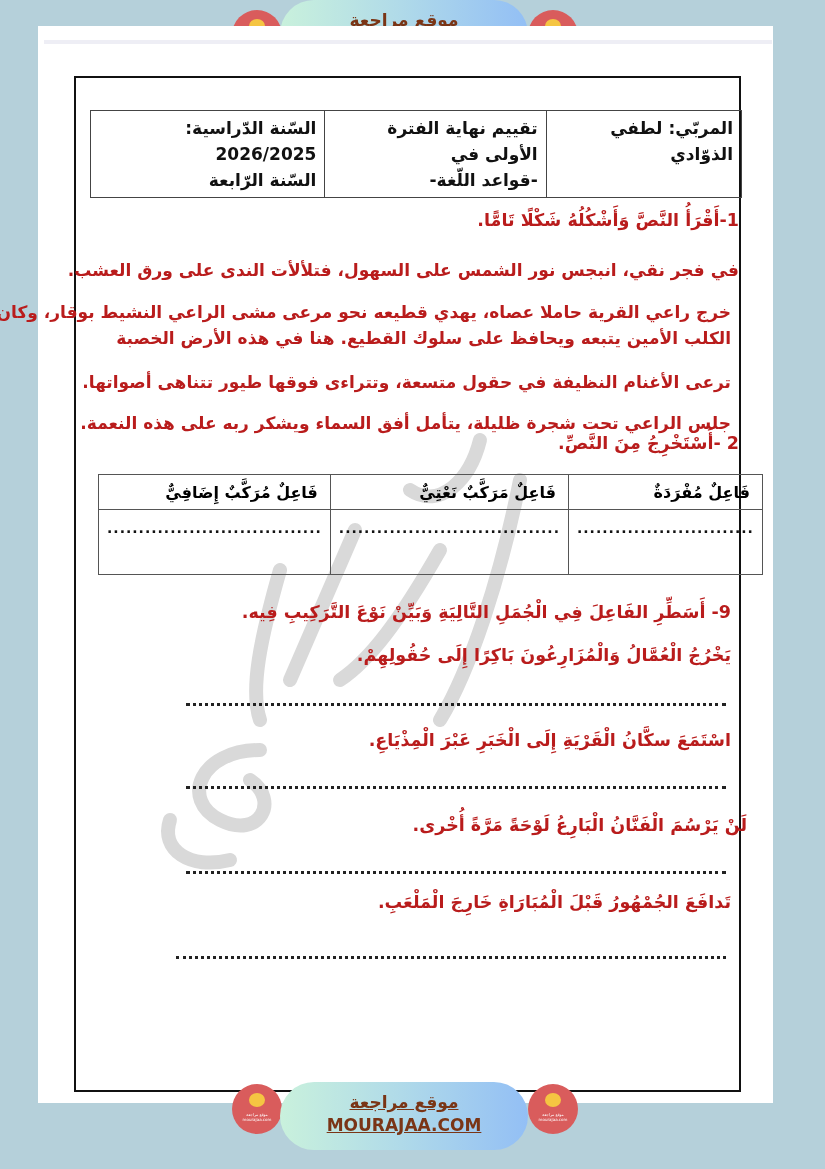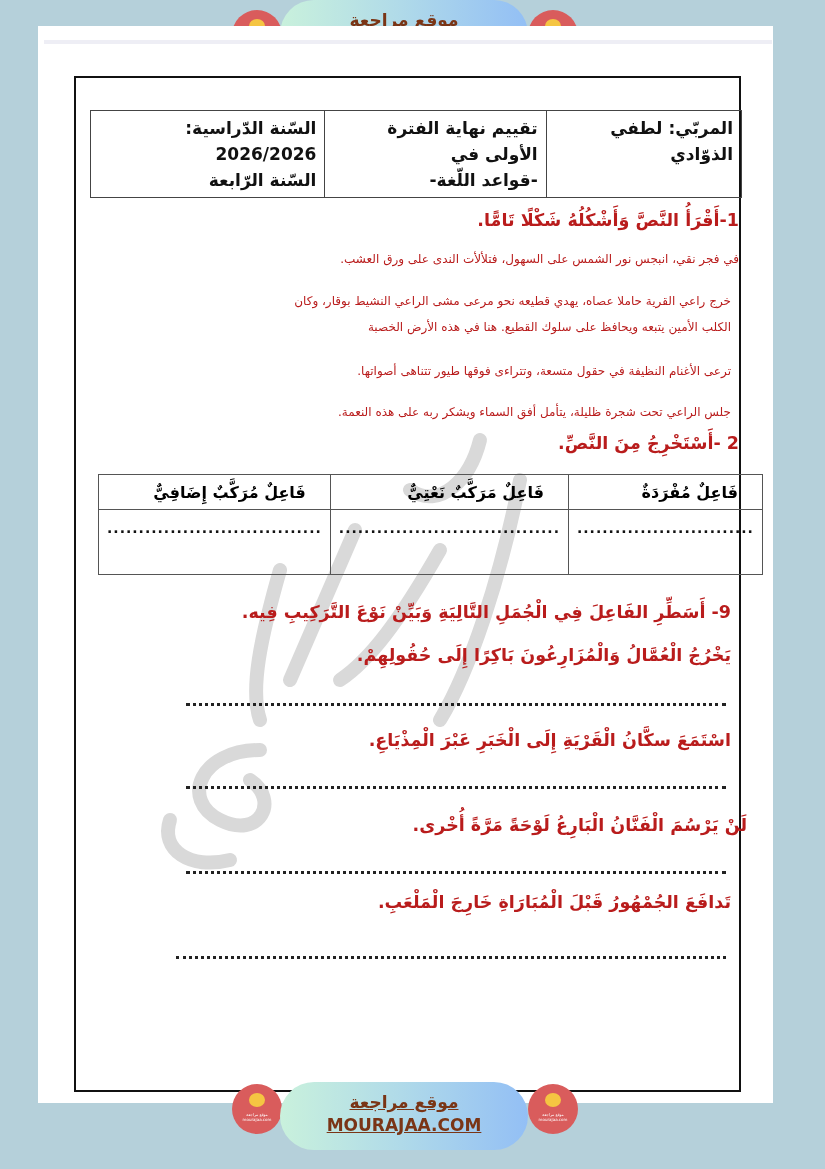--- a/index.html
+++ b/index.html
@@ -4,23 +4,23 @@
 <style>
   html,body{margin:0;padding:0;}
   body{width:825px;height:1169px;background:#b5d0da;position:relative;overflow:hidden;font-family:"DejaVu Sans",sans-serif;}
   .page{position:absolute;left:38px;top:26px;width:735px;height:1077px;background:#ffffff;}
   .page-inner-shadow{position:absolute;left:6px;top:14px;width:728px;height:4px;background:#eeeef5;}
   .frame{position:absolute;left:74px;top:76px;width:667px;height:1016px;border:2px solid #111;box-sizing:border-box;background:#fff;}
   .header-table{position:absolute;left:90px;top:110px;width:652px;height:58px;border-collapse:collapse;direction:rtl;}
   .header-table td{border:1.3px solid #444;font-weight:bold;font-size:17px;color:#111;vertical-align:top;padding:4px 8px;line-height:26px;}
   .text{position:absolute;right:90px;color:#b91c1c;direction:rtl;text-align:right;white-space:nowrap;font-size:16.5px;}
   .q{font-weight:bold;font-size:17.5px;}
-  .passage{font-weight:normal;font-size:12px;}
+  .passage{font-weight:bold;font-size:17px;margin-top:8px;}
   .extract-table{position:absolute;left:98px;top:474px;width:628px;height:98px;border-collapse:collapse;direction:rtl;}
-  .extract-table th{border:1.2px solid #555;font-weight:bold;font-size:16px;text-align:right;padding:2px 24px;height:30px;}
+  .extract-table th{border:1.2px solid #555;font-weight:bold;font-size:16px;text-align:right;padding:2px 12px;height:30px;}
   .extract-table td{border:1.2px solid #555;vertical-align:top;padding:10px 8px 0;text-align:right;height:54px;}
   .dots{letter-spacing:1px;font-weight:bold;font-size:14px;color:#111;overflow:hidden;white-space:nowrap;}
   .answer-line{position:absolute;height:3px;border-bottom:3px dotted #222;}
   .watermark{position:absolute;left:140px;top:420px;width:420px;height:460px;pointer-events:none;}
   .banner{position:absolute;left:280px;width:248px;height:68px;border-radius:34px;background:linear-gradient(90deg,#c9f1dc 0%,#b2dce8 45%,#93bff5 100%);text-align:center;}
   .banner-top{top:0px;}
   .banner-bottom{top:1082px;}
   .banner-ar{display:block;font-weight:bold;font-size:17px;color:#7a3516;text-decoration:underline;margin-top:9px;direction:rtl;line-height:22px;}
   .banner-en{display:block;font-weight:bold;font-size:17px;color:#7a3516;text-decoration:underline;line-height:24px;}
   .logo-circle{position:absolute;width:50px;height:50px;border-radius:50%;background:#d95c5c;}
@@ -58,21 +58,21 @@
     <path d="M30 400 C 20 430, 50 450, 90 440"></path>
     <path d="M380 60 C 360 160, 330 250, 300 300"></path>
   </g>
 </svg>
 
 <table class="header-table">
   <tbody>
       <tr>
     <td style="width:30%;"><span>المربّي: لطفي الذوّادي</span></td>
     <td style="width:34%;"><span>تقييم نهاية الفترة الأولى في</span><br><span>-قواعد اللّغة-</span></td>
-    <td style="width:36%;"><span>السّنة الدّراسية: 2026/2026</span><br><span>السّنة الرّابعة</span></td>
+    <td style="width:36%;"><span>السّنة الدّراسية: 2026/2025</span><br><span>السّنة الرّابعة</span></td>
   </tr>
 </tbody>
   </table>
 
 <div class="text q" style="top:210px;right:86px;">1-أَقْرَأُ النَّصَّ وَأَشْكُلُهُ شَكْلًا تَامًّا.</div>
 <div class="text passage" style="top:252px;right:86px;">في فجر نقي، انبجس نور الشمس على السهول، فتلألأت الندى على ورق العشب.</div>
 <div class="text passage" style="top:294px;right:94px;">خرج راعي القرية حاملا عصاه، يهدي قطيعه نحو مرعى مشى الراعي النشيط بوقار، وكان</div>
 <div class="text passage" style="top:320px;right:94px;">الكلب الأمين يتبعه ويحافظ على سلوك القطيع. هنا في هذه الأرض الخصبة</div>
 <div class="text passage" style="top:364px;right:94px;">ترعى الأغنام النظيفة في حقول متسعة، وتتراءى فوقها طيور تتناهى أصواتها.</div>
 <div class="text passage" style="top:405px;right:94px;">جلس الراعي تحت شجرة ظليلة، يتأمل أفق السماء ويشكر ربه على هذه النعمة.</div>

